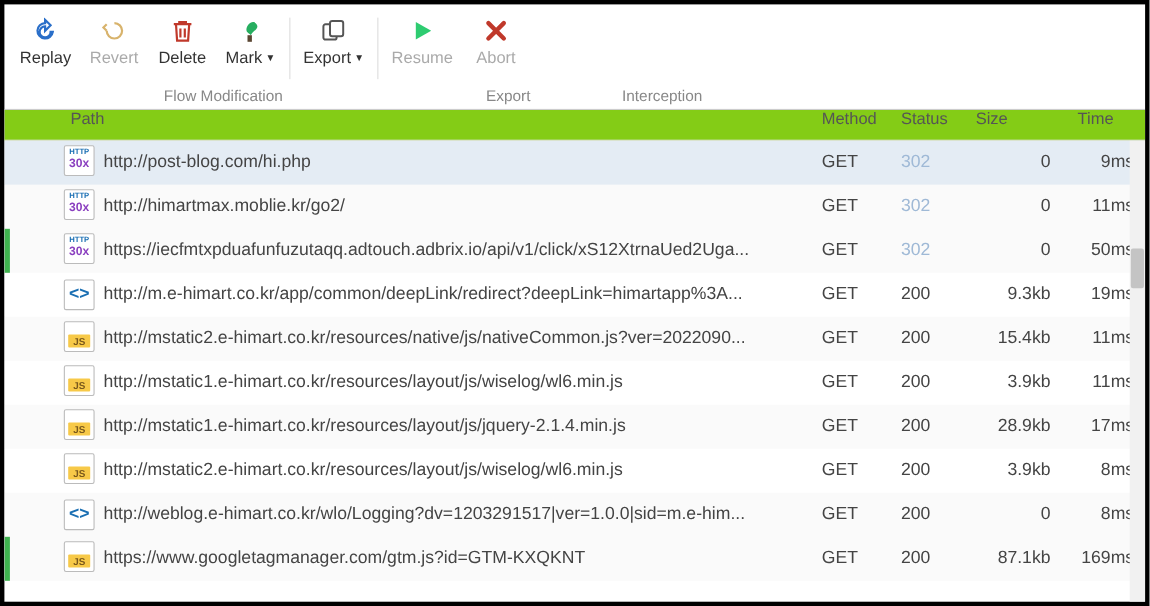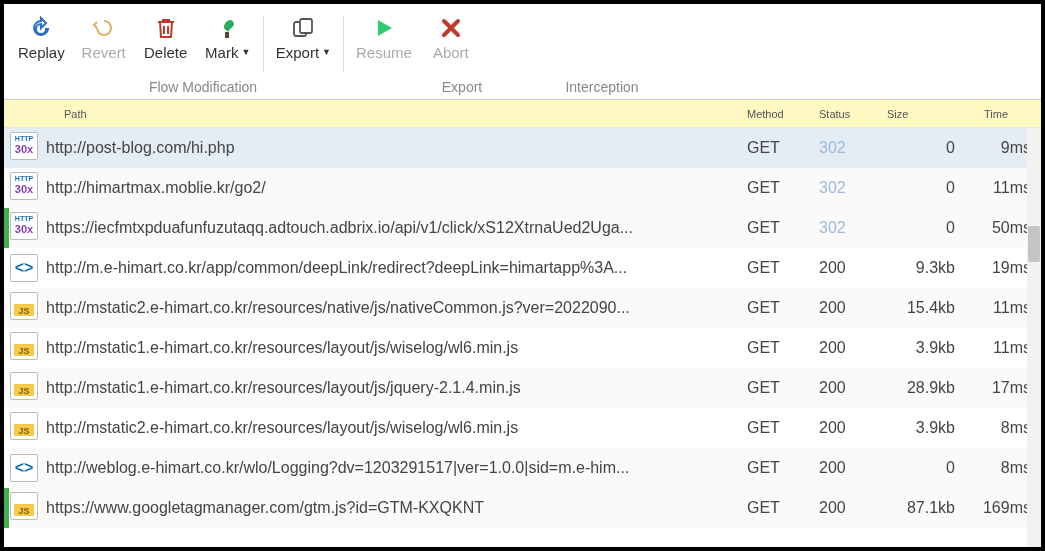--- a/index.html
+++ b/index.html
@@ -49,42 +49,43 @@
     height: 26px;
     align-items: center;
     border-bottom: 1px solid #ccc;
   }
   .group-labels .g1 { width: 398px; text-align: center; }
   .group-labels .g2 { width: 120px; text-align: center; }
   .group-labels .g3 { width: 160px; text-align: center; }
   .table-wrap { position: relative; }
   .header-row {
     display: flex;
-    background: #fef9c3;
+    background: #84cc16;
     color: #555;
-    font-size: 11px;
+    font-size: 15px;
     height: 28px;
-    align-items: center;
+    align-items: flex-start;
     border-bottom: 1px solid #e5e5e5;
   }
   .col-icon { width: 36px; flex: 0 0 36px; padding-left: 6px;}
   .col-path { flex: 1 1 auto; padding-left: 6px; overflow: hidden; text-overflow: ellipsis; white-space: nowrap;}
   .col-method { width: 72px; flex: 0 0 72px; }
   .col-status { width: 64px; flex: 0 0 64px; }
   .col-size   { width: 78px; flex: 0 0 78px; text-align: right; padding-right: 6px;}
   .col-time   { width: 80px; flex: 0 0 80px; text-align: right; padding-right: 10px;}
   .header-row .col-path { padding-left: 24px; }
   .header-row .col-size { text-align:left; padding-left:4px; padding-right:0;}
   .header-row .col-time { text-align:center; }
   .row {
     display: flex;
     height: 40px;
     align-items: center;
     font-size: 16px;
     color: #444;
+    padding-left: 48px;
   }
   .row:nth-child(even) { background: #fafafa; }
   .row:nth-child(odd)  { background: #fff; }
   .row.selected { background: #e4ecf4 !important; }
   .greenbar { position:absolute; left:0; width:5px; height:40px; background:#3fb24f; }
   .status-302 { color: #9fb9d6; }
   .status-200 { color: #444; }
   .file-ic {
     display: inline-flex;
     align-items: center;

